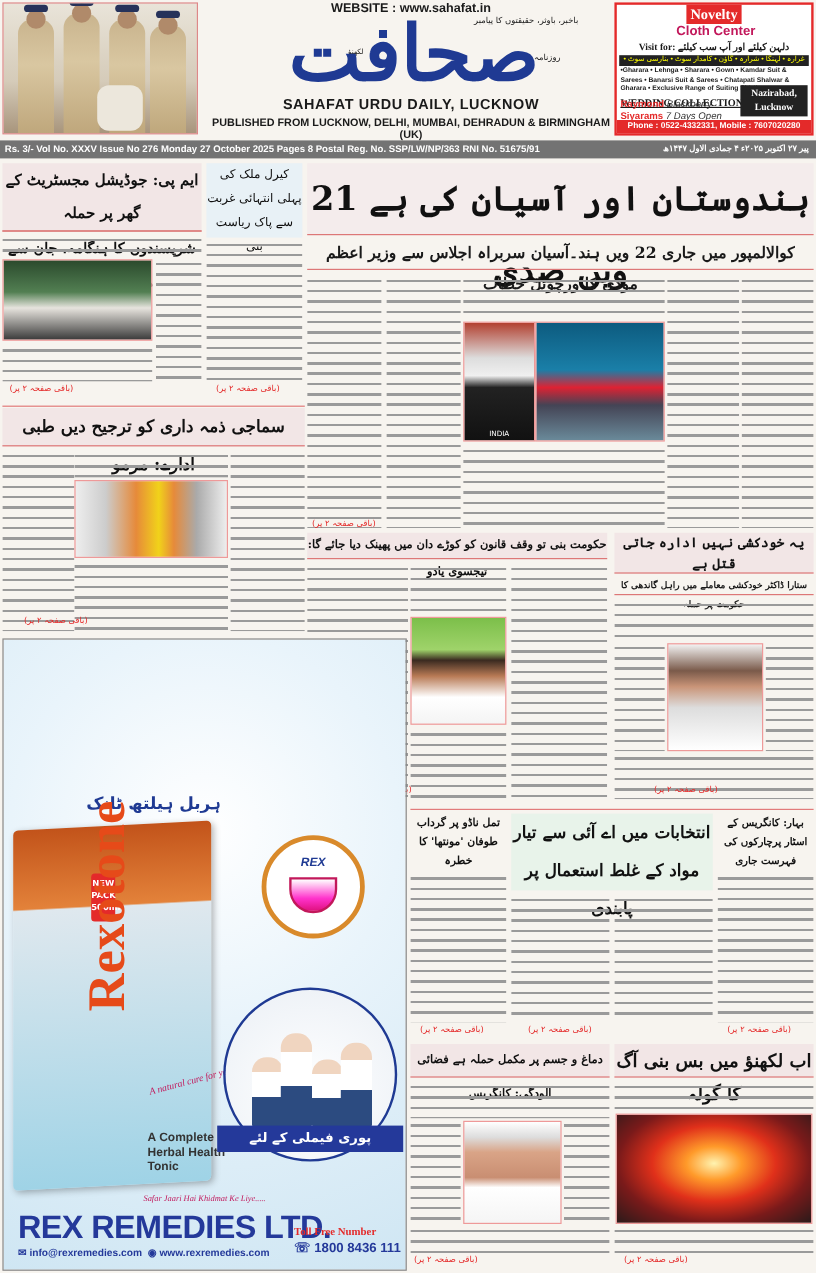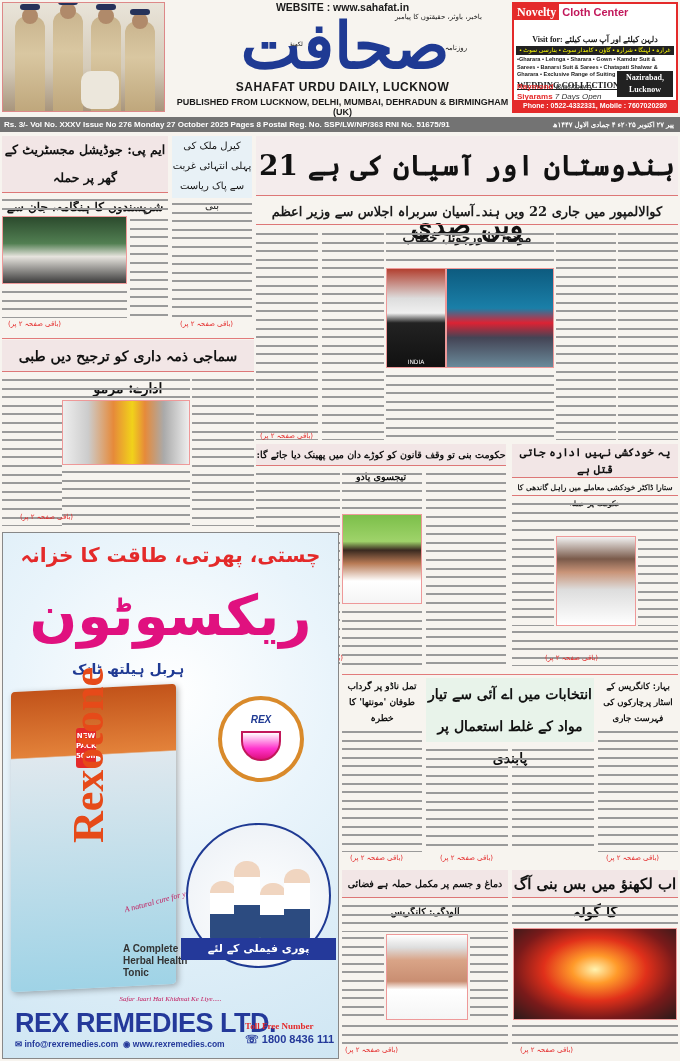--- a/index.html
+++ b/index.html
@@ -13,21 +13,21 @@
   .cop::after { content: ""; position: absolute; top: -12px; left: 5px; width: 20px; height: 6px; background: #26325a; border-radius: 3px; }
   #website { left: 175px; top: 1px; width: 335px; text-align: center; font: bold 10.5px "Liberation Sans", sans-serif; }
   #logo-urdu { left: 200px; top: 12px; width: 290px; height: 68px; text-align: center; font: bold 64px "DejaVu Serif", serif; color: #1f3a93; line-height: 68px; direction: rtl; }
   #tagline { left: 395px; top: 13px; font-size: 7px; direction: rtl; }
   #daily-small { left: 445px; top: 44px; font-size: 7px; direction: rtl; }
   #lucknow-small { left: 290px; top: 40px; font-size: 6px; direction: rtl; }
   #eng-name { left: 175px; top: 80px; width: 335px; text-align: center; font: bold 12px "Liberation Sans", sans-serif; letter-spacing: 0.5px; }
   #pub-from { left: 175px; top: 97px; width: 335px; text-align: center; font: bold 9px "Liberation Sans", sans-serif; }
   
   #novelty { left: 512px; top: 2px; width: 166px; height: 111px; border: 2px solid #e42a2a; background: #fff; font-family: "Liberation Sans", sans-serif; }
-  #nov-title { display: flex; align-items: center; height: 16px; }
+  #nov-title { display: flex; align-items: center; height: 16px; flex-direction: column; }
   #nov-brand { background: #e42a2a; color: #fff; font: bold 12px "Liberation Serif", serif; padding: 0 3px; height: 16px; line-height: 16px; }
   #nov-sub { color: #c2185b; font-weight: bold; font-size: 11px; padding-left: 3px; }
   #nov-visit { font-size: 8px; font-weight: bold; text-align: center; margin-top: 15px; font-family: Liberation Serif, serif; }
   #nov-urdu-strip { background: #222; color: #ff0; font-size: 6px; margin: 2px 2px 1px; height: 9px; line-height: 9px; direction: rtl; text-align: center; overflow: hidden; }
   #nov-items { font-size: 5.6px; font-weight: bold; padding: 0 3px; line-height: 7.5px; }
   #nov-wedding { font: bold 8.5px "Liberation Serif", serif; text-decoration: underline; padding-left: 3px; margin-top: 1px; }
   #nov-brands { position: absolute; left: 3px; top: 78px; font-size: 8px; line-height: 9.5px; }
   #nov-brands b { color: #e42a2a; }
   #nov-brands i { color: #333; }
   #nov-city { position: absolute; right: 3px; top: 67px; width: 56px; height: 26px; background: #222; color: #fff; text-align: center; font: bold 8px "Liberation Serif", serif; line-height: 12px; padding-top: 1px; }
@@ -204,22 +204,20 @@
 
 <div class="abs hbox" style="left:512px;top:870px;width:166px;height:28px;">
   <div class="headline" style="font-size:15px;line-height:28px;">اب لکھنؤ میں بس بنی آگ کا گولہ</div>
 </div>
 <div class="abs col" style="left:512px;top:902px;width:166px;height:24px;"></div>
 <div class="abs photo" style="left:513px;top:928px;width:164px;height:92px;background:radial-gradient(ellipse at 50% 45%, #fff3b0 0%, #ff9a2a 20%, #e0301a 45%, #7a1a1a 70%, #2a1a1a 100%);"></div>
 <div class="abs col" style="left:512px;top:1022px;width:166px;height:26px;"></div>
 <div class="abs more" style="left:520px;top:1046px;">(باقی صفحہ ۲ پر)</div>
 
 <div id="ad" class="abs">
-  <div id="ad-tag">چستی، پھرتی، طاقت کا خزانہ</div>
-  <div id="ad-brand-urdu">ریکسوٹون</div>
   <div id="ad-herbal">ہربل ہیلتھ ٹانک</div>
   <div id="ad-box"></div>
   <div id="ad-newpack">NEW PACK 500ml</div>
   <div id="ad-box-name">Rexotone</div>
   <div id="ad-slogan">A natural cure for your health</div>
   <div id="ad-complete" style="width:80px;">A Complete Herbal Health Tonic</div>
   <div id="ad-rex-logo">
     <span>REX</span>
     <i></i>
   </div>

